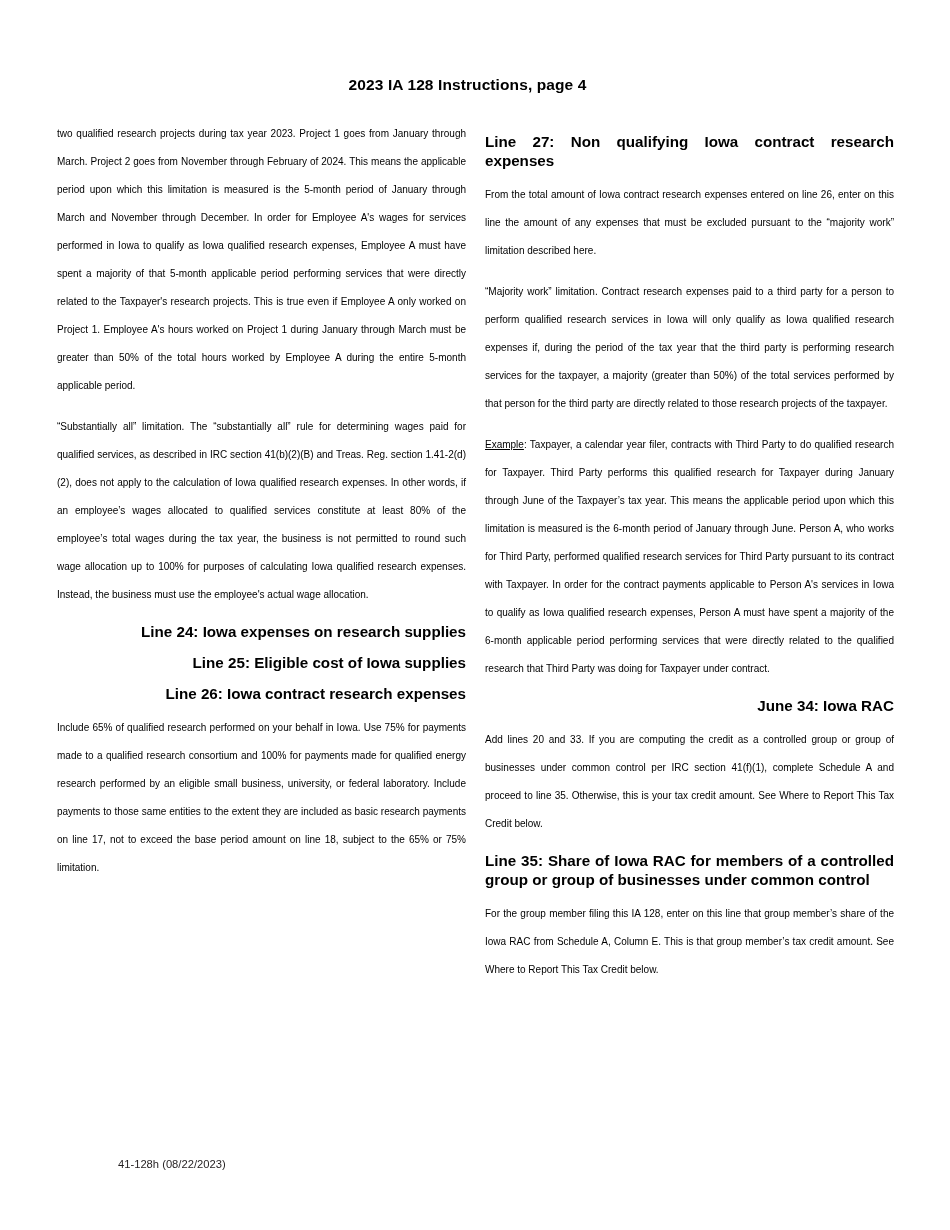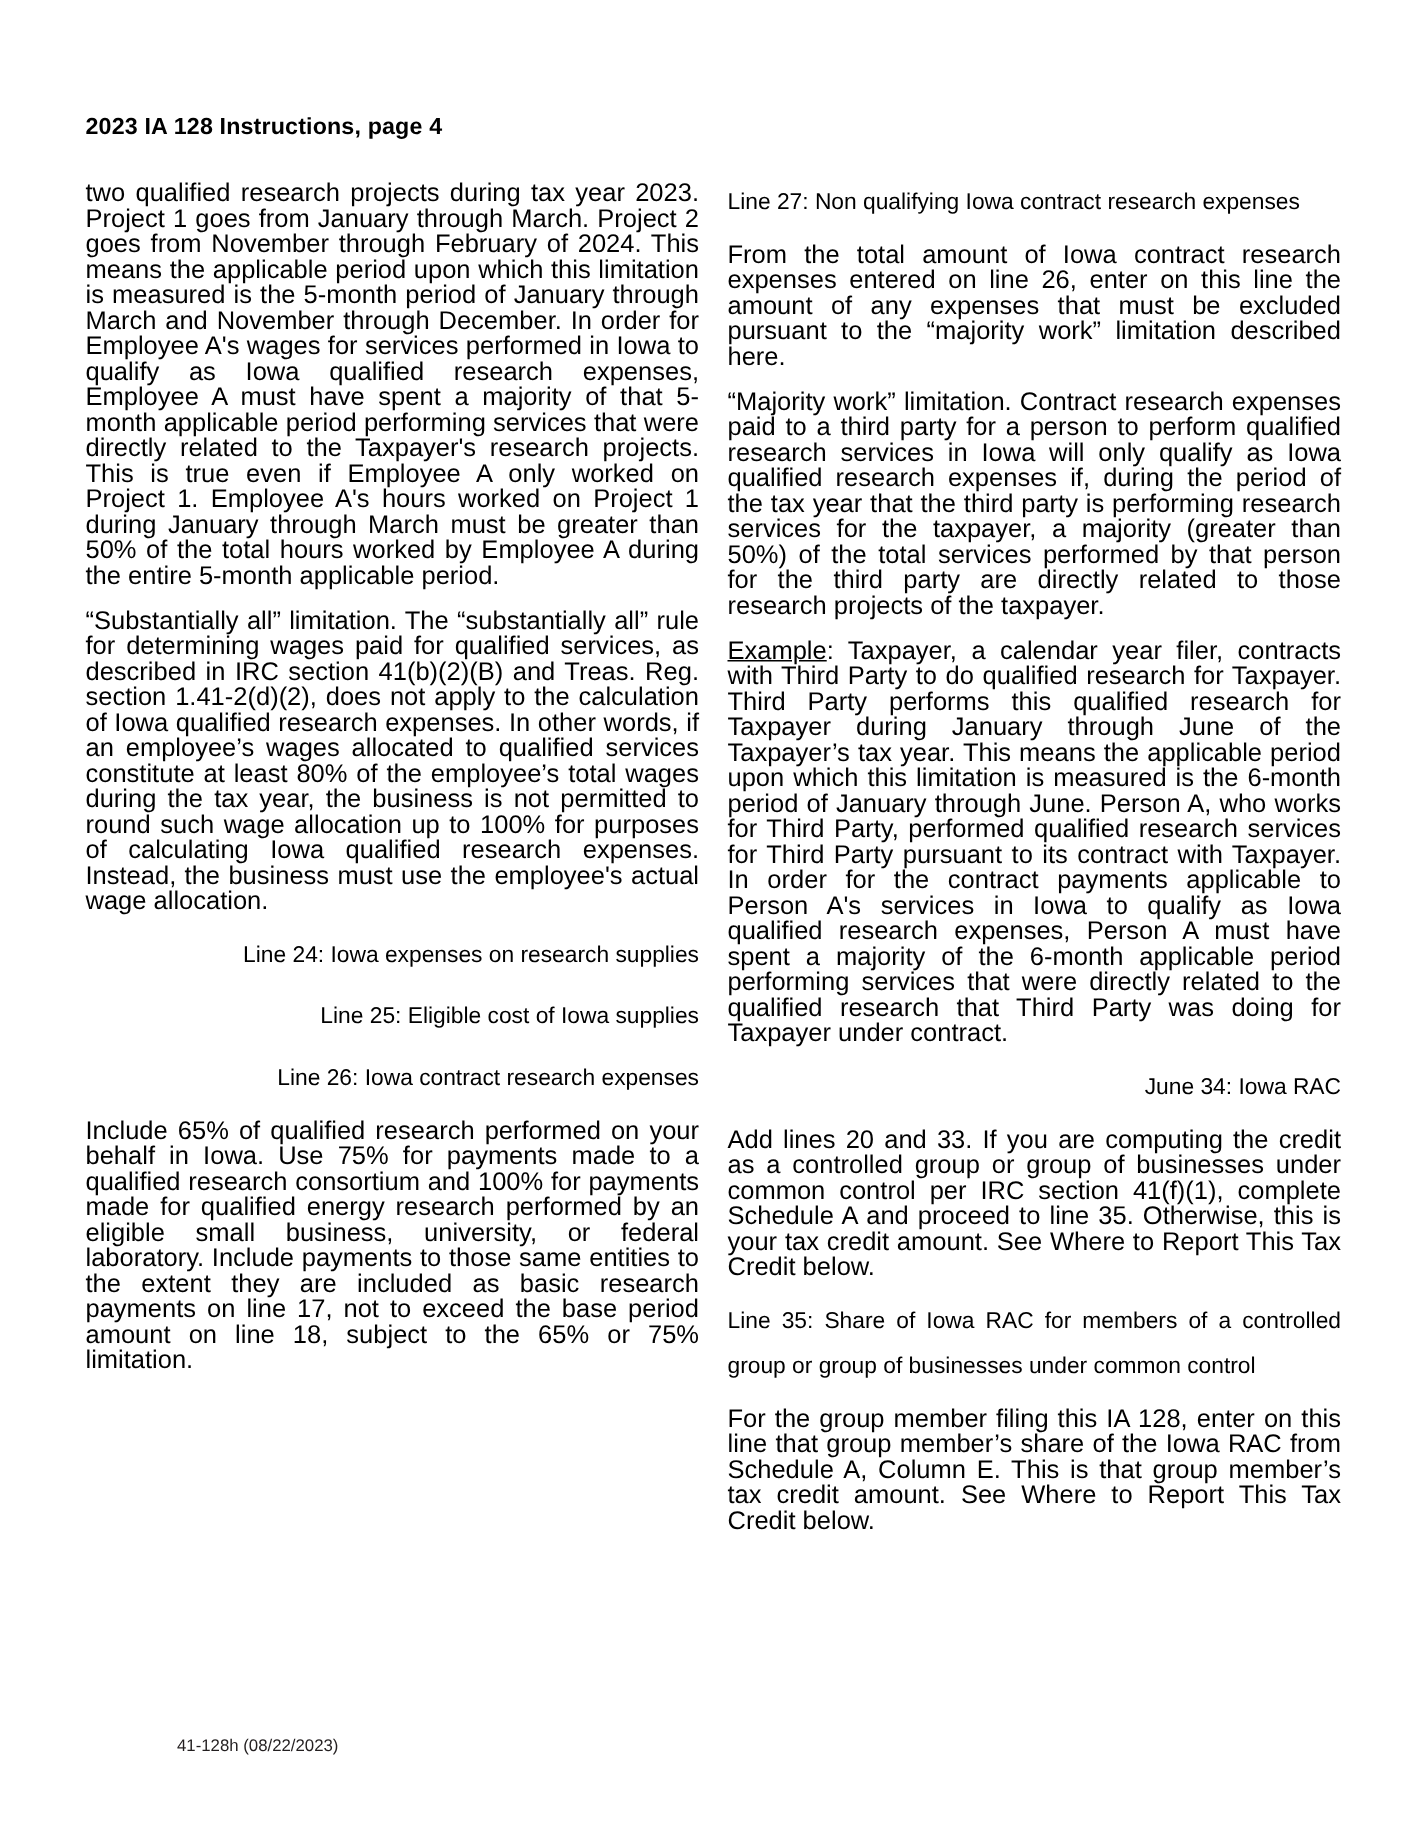--- a/index.html
+++ b/index.html
@@ -18,21 +18,21 @@
     height: 1230px;
     background: #ffffff;
     box-sizing: border-box;
     overflow: hidden;
   }
   .page-header {
     position: absolute;
     top: 76px;
     left: 57px;
     right: 72px;
-    text-align: left;
+    text-align: center;
     font-size: 15.5px;
     font-weight: bold;
     letter-spacing: 0.1px;
   }
   .columns {
     position: absolute;
     top: 120px;
     left: 57px;
     width: 837px;
     display: flex;
@@ -40,33 +40,33 @@
     align-items: flex-start;
   }
   .col {
     width: 409px;
     flex: 0 0 409px;
   }
   .col-left { margin-right: 19px; }
 
   p.body {
     margin: 0 0 13px 0;
-    font-size: 17px;
-    line-height: 17px;
+    font-size: 10px;
+    line-height: 28px;
     text-align: justify;
     text-justify: inter-word;
     hyphens: none;
   }
   p.body.last { margin-bottom: 17px; }
 
   h3.heading {
-    margin: 0 0 11px 0;
+    margin: 12px 0 11px 0;
     font-size: 15.2px;
-    line-height: 30px;
-    font-weight: normal;
+    line-height: 19px;
+    font-weight: bold;
     text-align: justify;
   }
   h3.heading.nojust { text-align: right; }
 
   .lead {
     font-weight: normal;
   }
   .underline { text-decoration: underline; }
 
   .footer {

